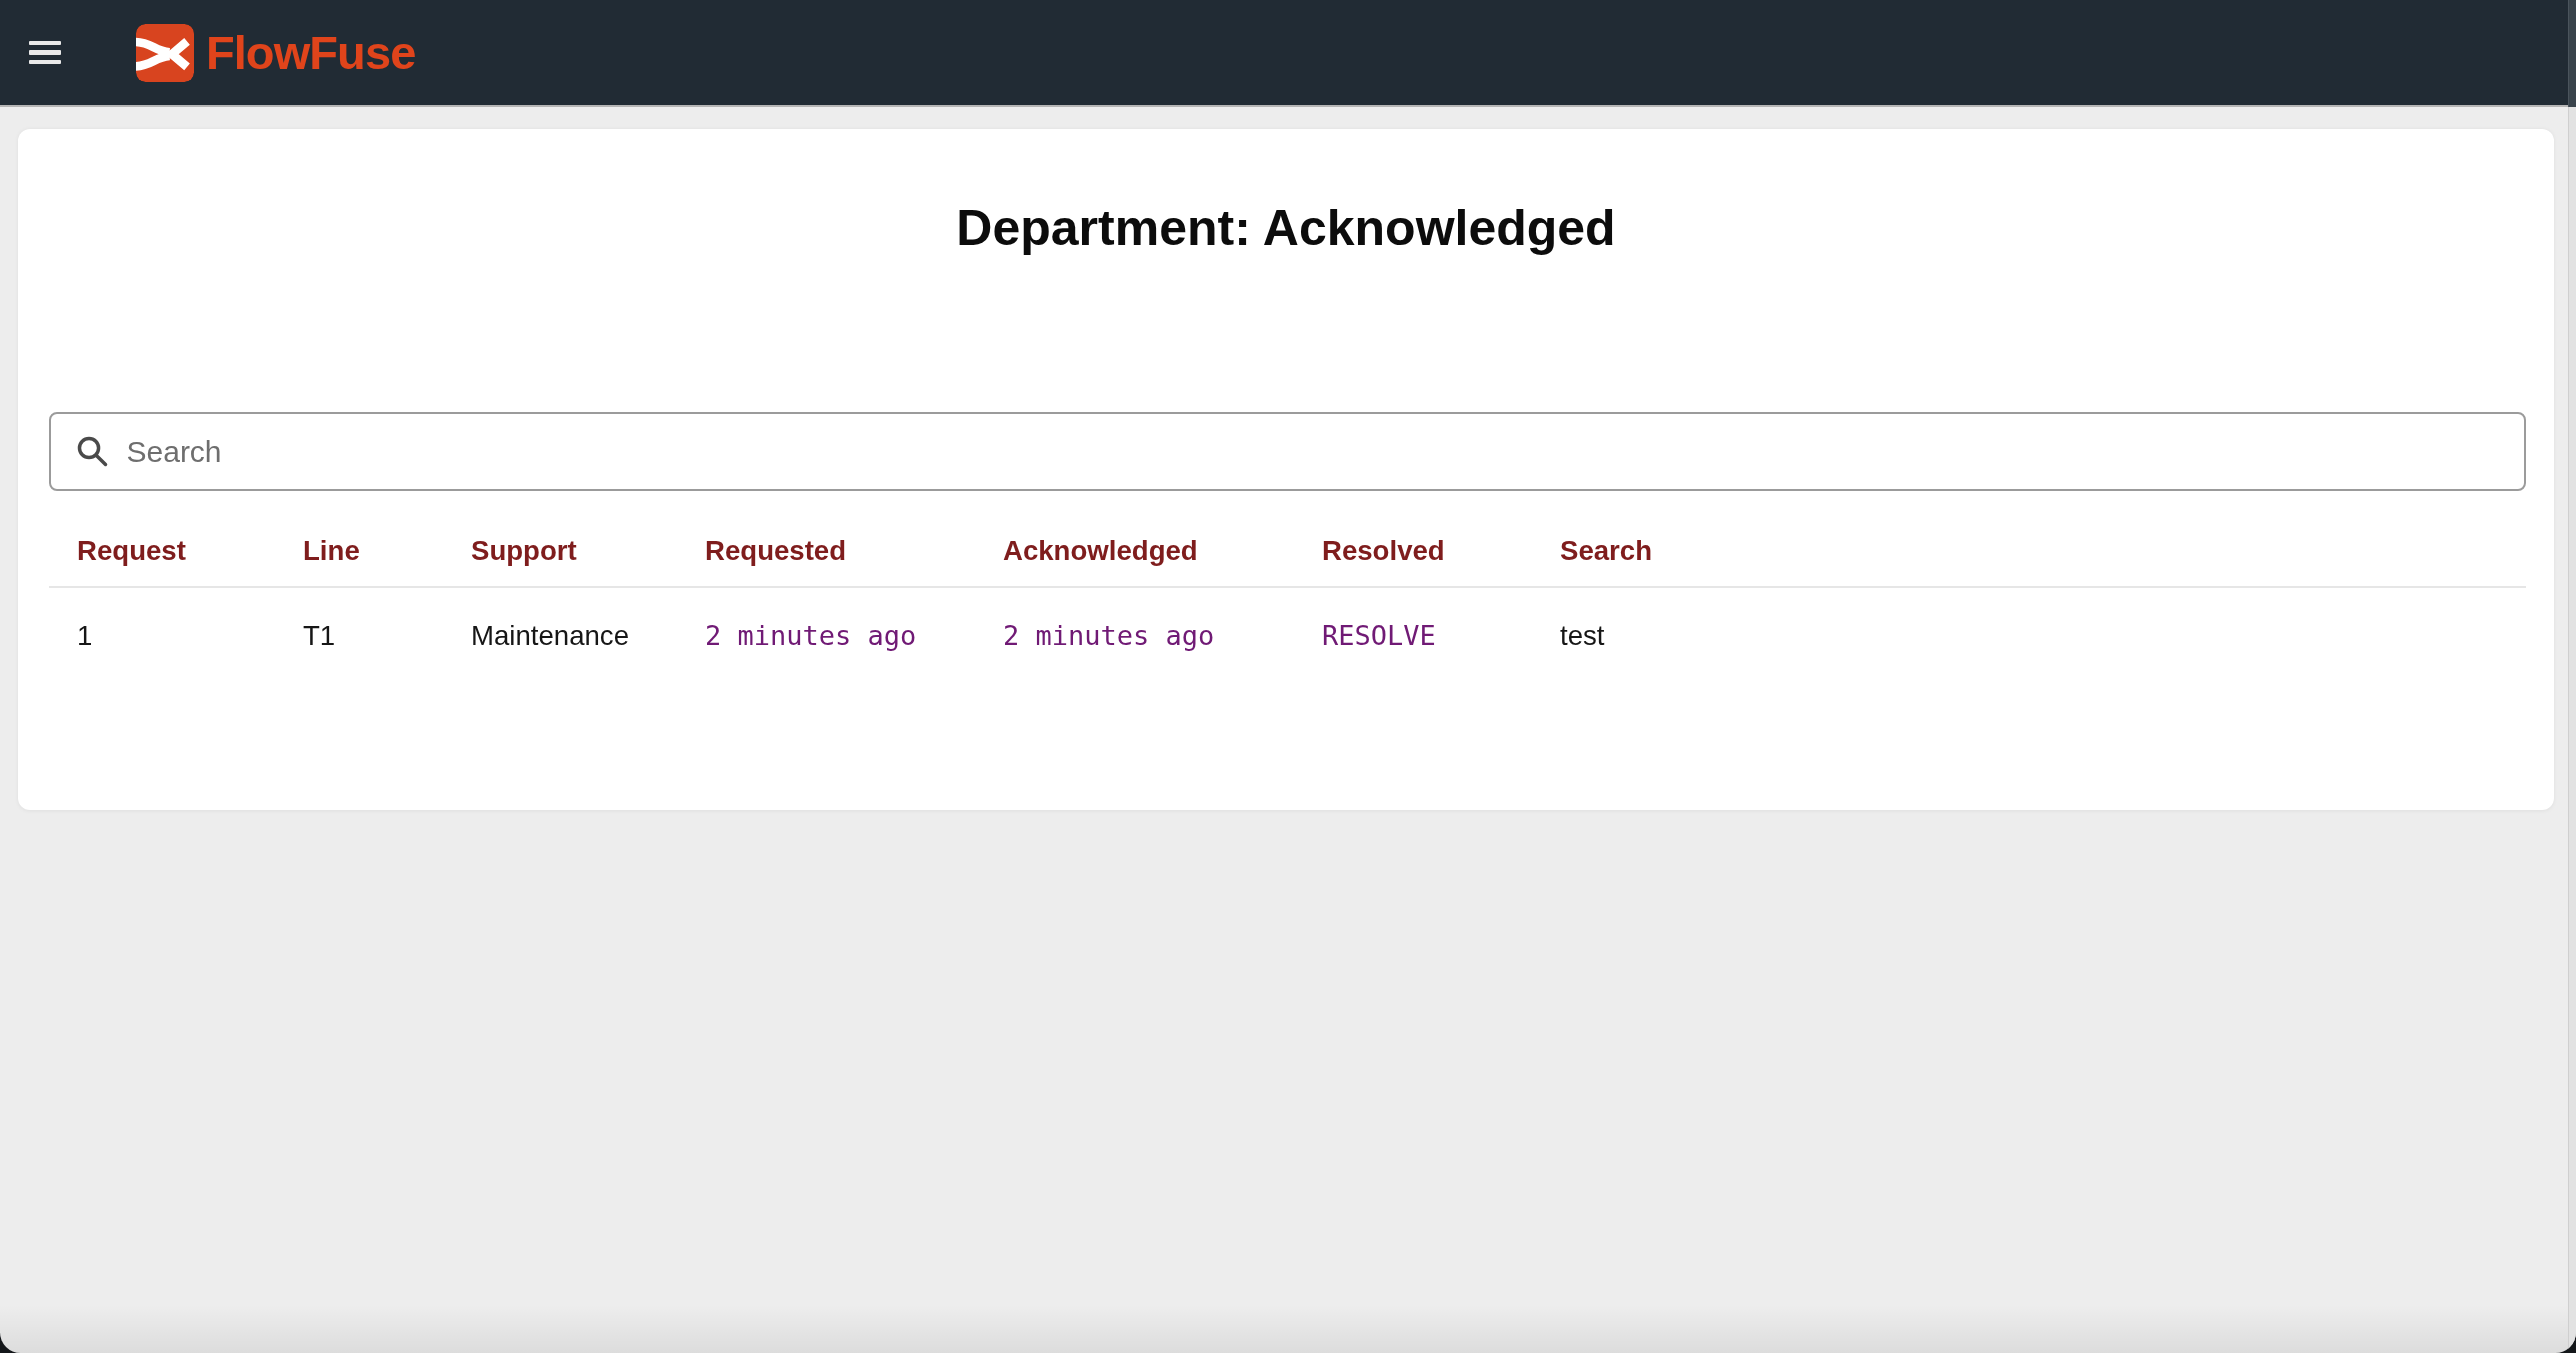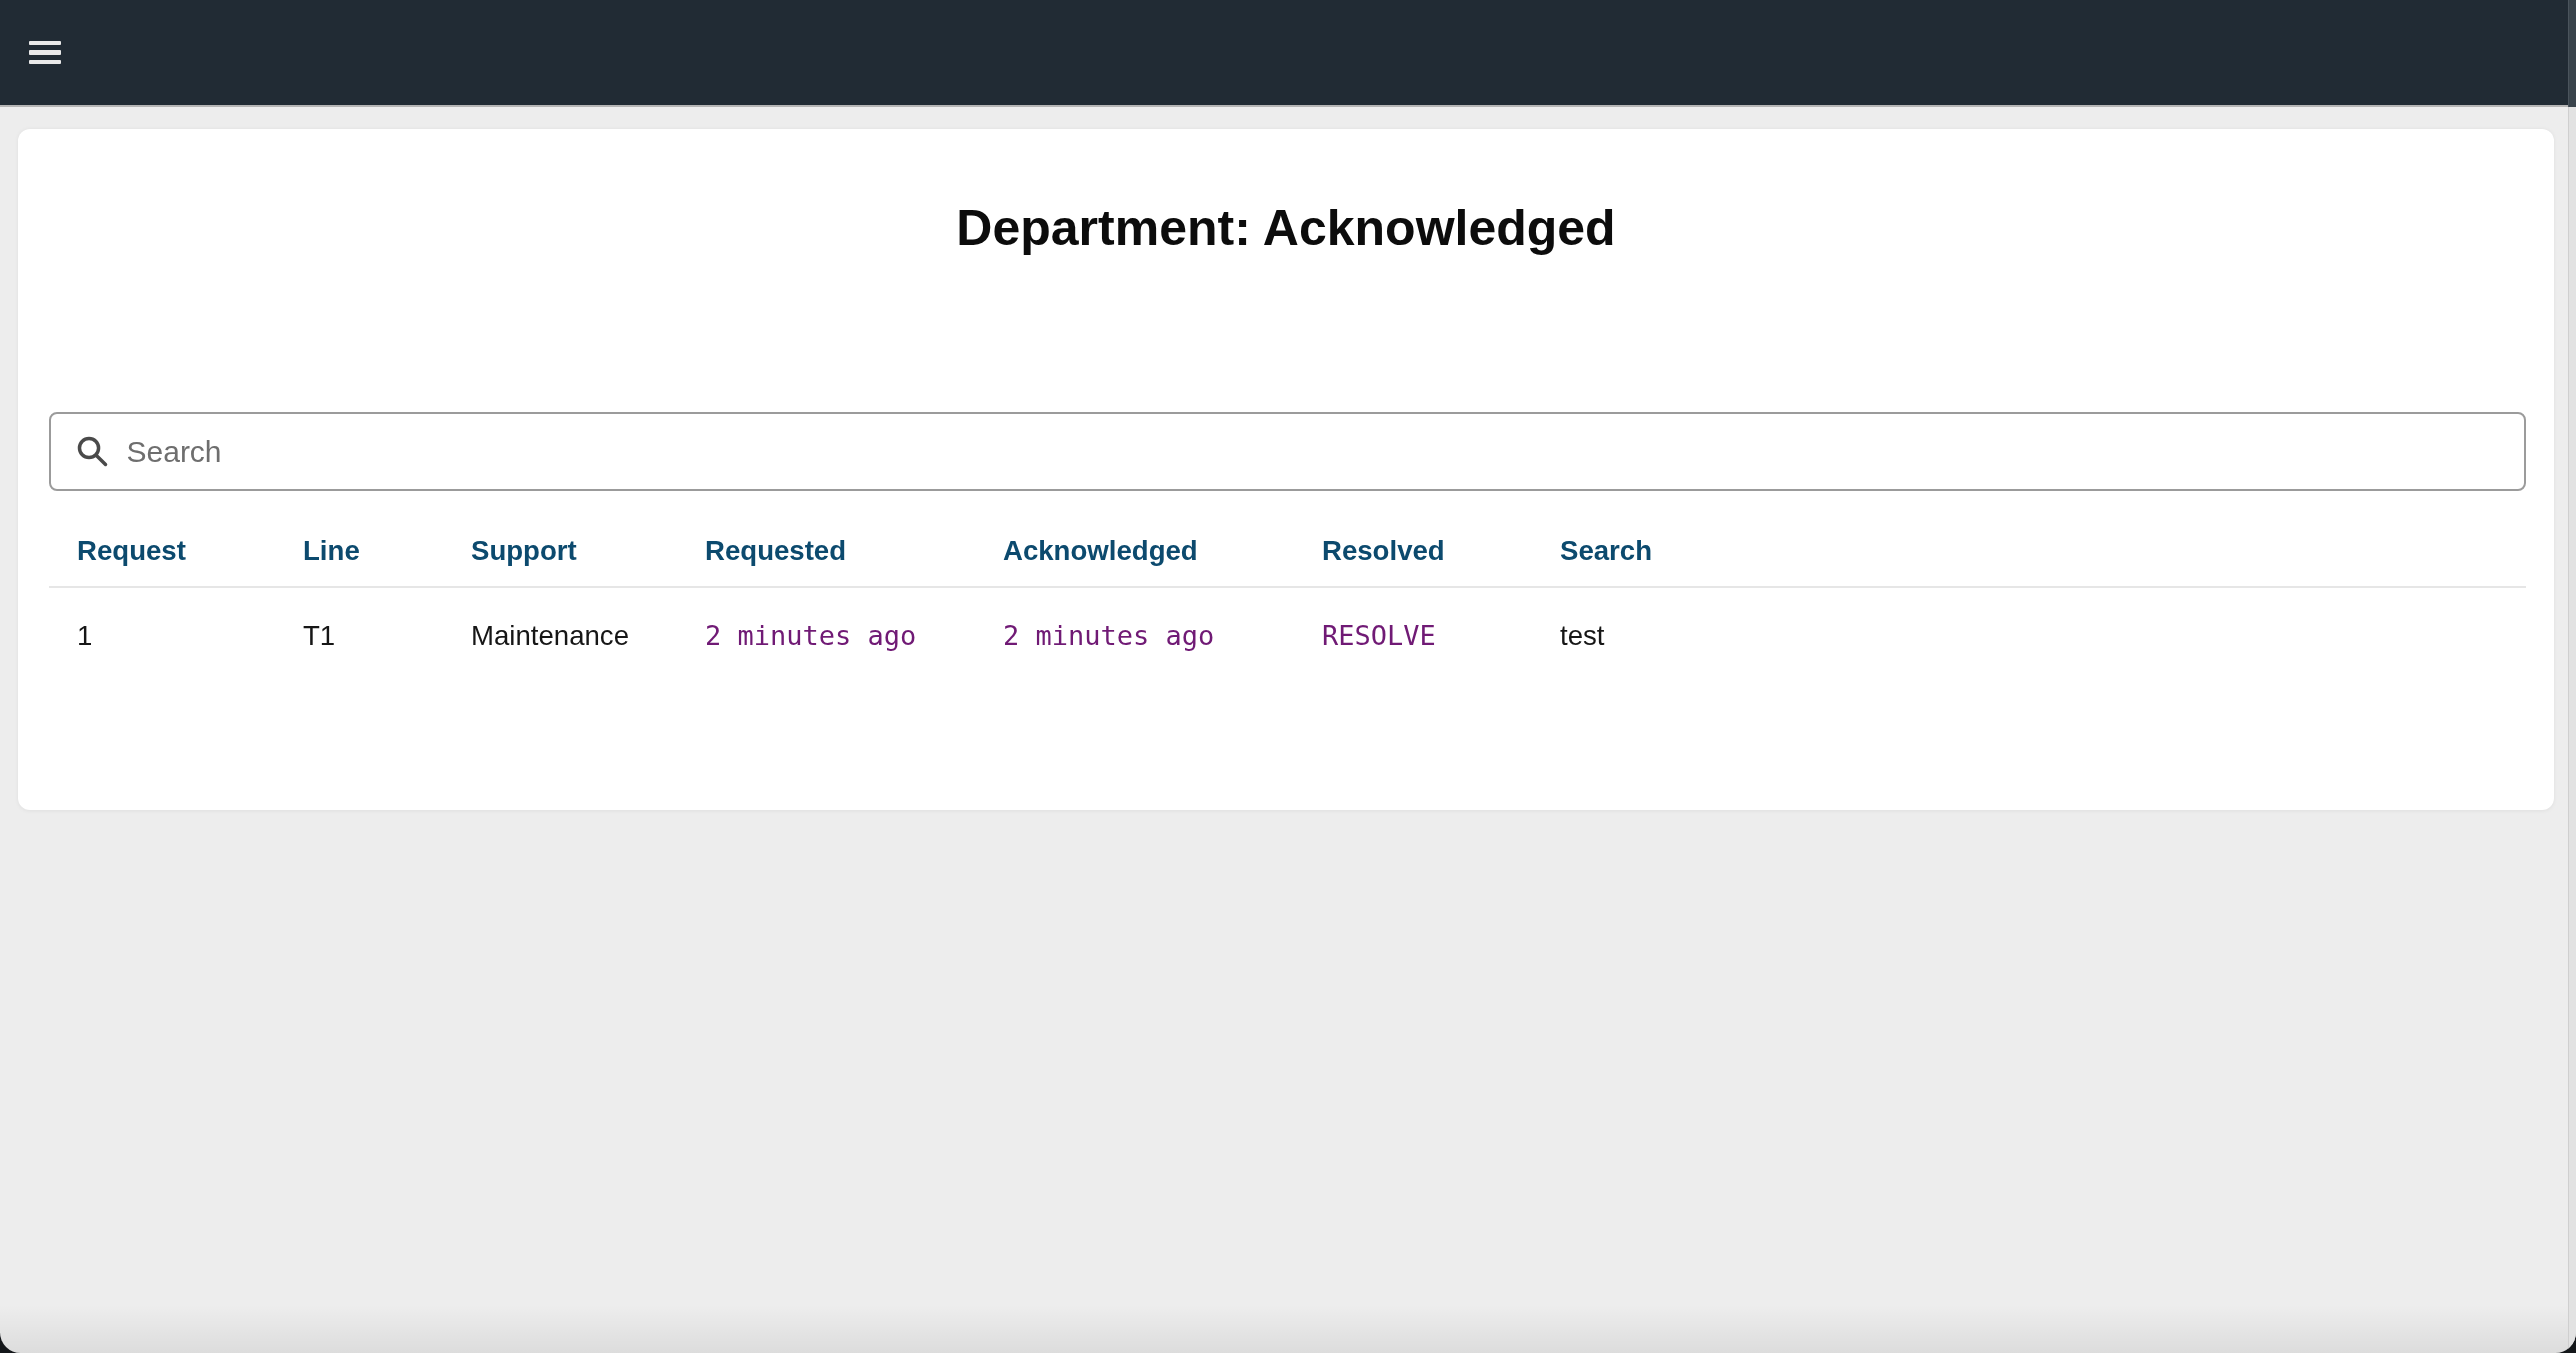--- a/index.html
+++ b/index.html
@@ -76,21 +76,21 @@
   }
   .searchbox input::placeholder{color:#6e6e6e;opacity:1;}
   
   .table{position:absolute;left:31px;right:28px;top:387px;}
   .thead,.trow{
     display:grid;
     grid-template-columns:226px 168px 234px 298px 319px 238px auto;
     padding-left:28px;align-items:center;
   }
   .thead{height:70px;}
-  .thead .th{font-weight:700;font-size:27.6px;color:#0c4a6e;}
+  .thead .th{font-weight:700;font-size:27.6px;color:#7f1d1d;}
   .tdivider{height:1.7px;background:#e6e6e6;width:100%;}
   .trow{height:96px;}
   .trow .td{font-size:27.6px;color:#161616;}
   .td.mono, .resolve-link{
     font-family:"DejaVu Sans Mono", monospace;
     font-size:27px;color:#701a75;
   }
   .resolve-link{
     text-decoration-thickness:2.6px;
     text-underline-offset:6px;
@@ -104,20 +104,31 @@
 <div class="window">
 
   <header class="appbar">
     <button class="menu-btn">
       <span class="hamburger">
         <i></i>
           <i></i>
           <i></i>
       </span>
     </button>
+    <div class="logo">
+      <svg class="logo-mark" viewBox="0 0 100 100">
+        <rect x="0" y="0" width="100" height="100" rx="16" fill="#d8441f"></rect>
+        <g stroke="#ffffff" stroke-width="15" fill="none" stroke-linecap="butt" stroke-linejoin="miter">
+          <path d="M-2 31 C 26 31, 32 47, 58 49"></path>
+          <path d="M-2 73 C 26 73, 32 57, 58 55"></path>
+          <path d="M88 30 L 62 52 L 88 74"></path>
+        </g>
+      </svg>
+      <span class="wordmark" style="color:#e0441b">FlowFuse</span>
+    </div>
   </header>
 
   <div class="scroll-strip">
     <div class="seg-top"></div>
     <div class="seg-bottom"></div>
   </div>
 
   <main class="card">
 
     <h1 class="page-title">Department: Acknowledged</h1>

